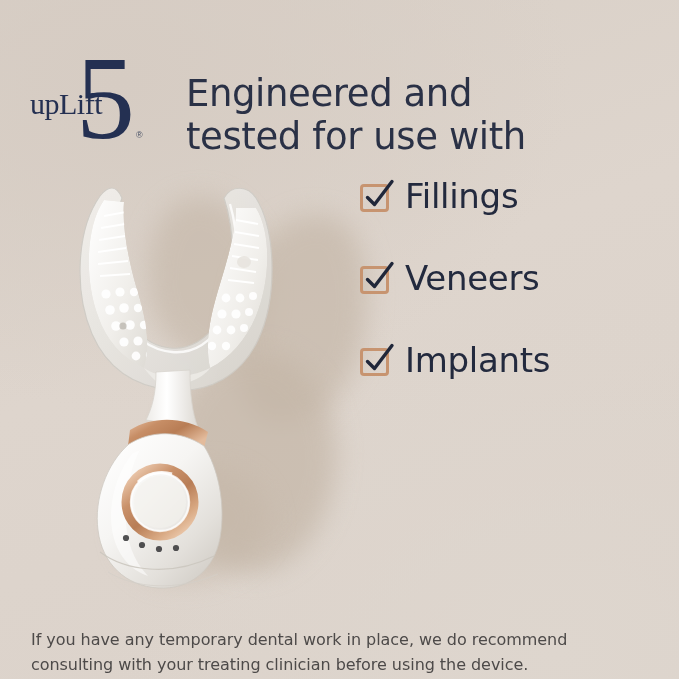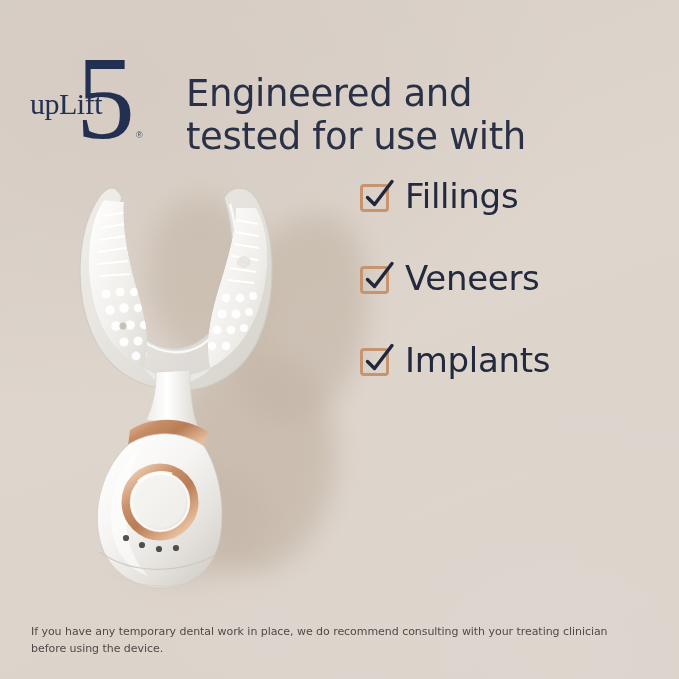--- a/index.html
+++ b/index.html
@@ -62,21 +62,21 @@
     font-family:"DejaVu Sans", sans-serif;
     font-size:34px;line-height:34px;font-weight:400;letter-spacing:-.3px;
     white-space:nowrap;
   }
 
   
   .footer{
     position:absolute;left:31px;top:612px;width:612px;
     color:#4d4a49;
     font-family:"DejaVu Sans", sans-serif;
-    font-size:11px;line-height:1.55;letter-spacing:-.05px;
+    font-size:16px;line-height:1.55;letter-spacing:-.05px;
   }
 
   
   .device{position:absolute;left:60px;top:182px;width:240px;height:330px;}
   .device svg{display:block;width:240px;height:330px;overflow:visible;}
 </style>
 </head>
 <body>
 
 <div id="card">

